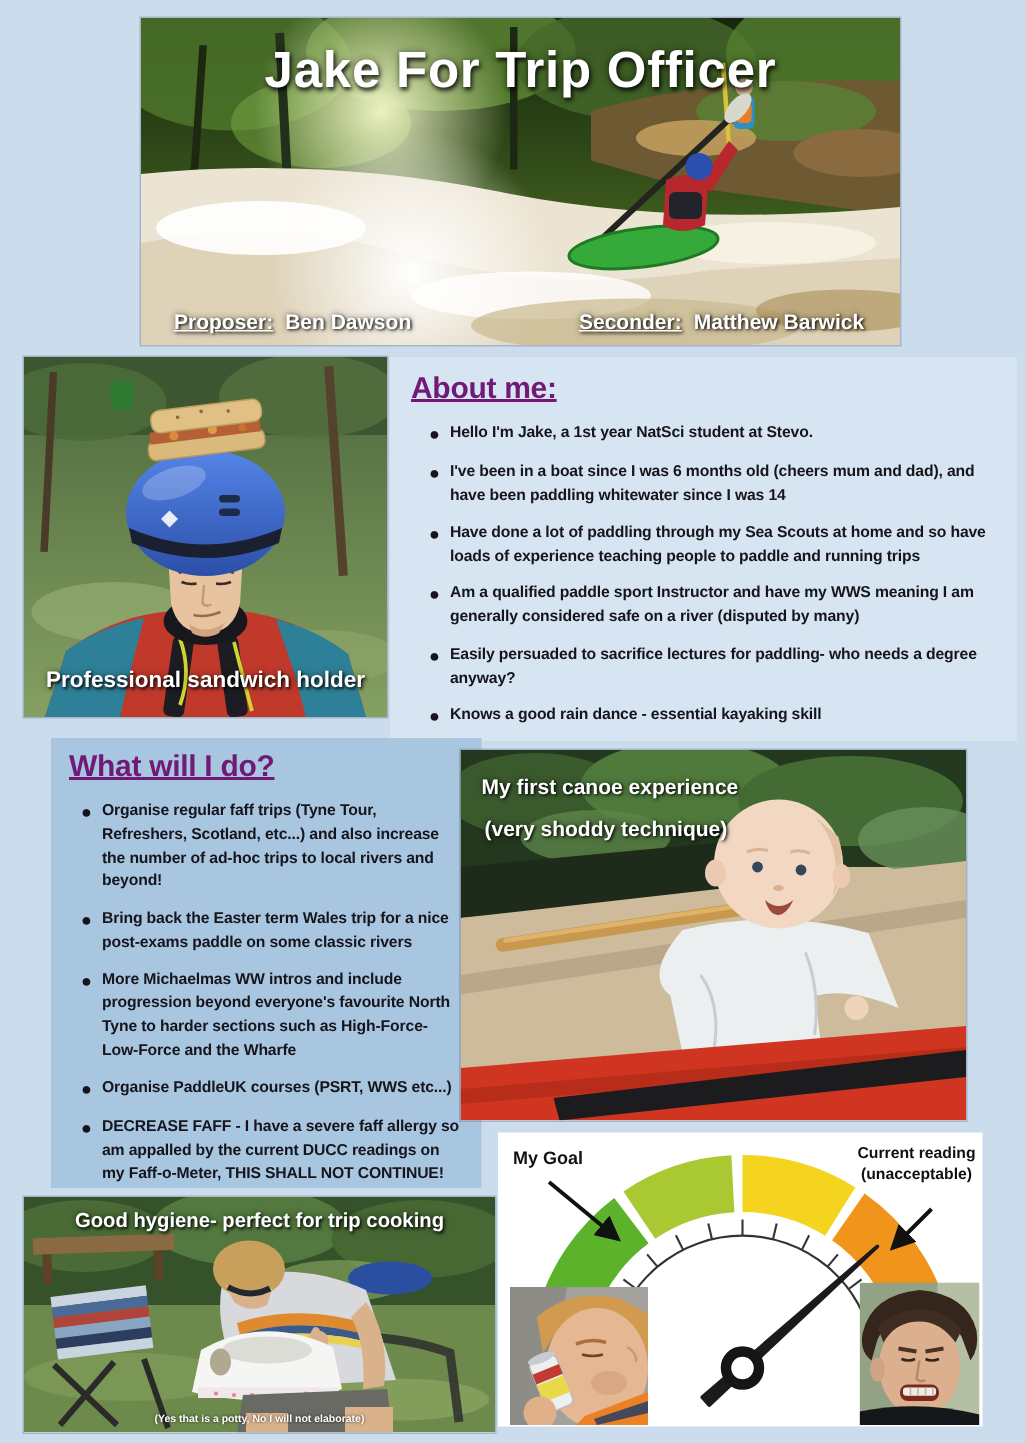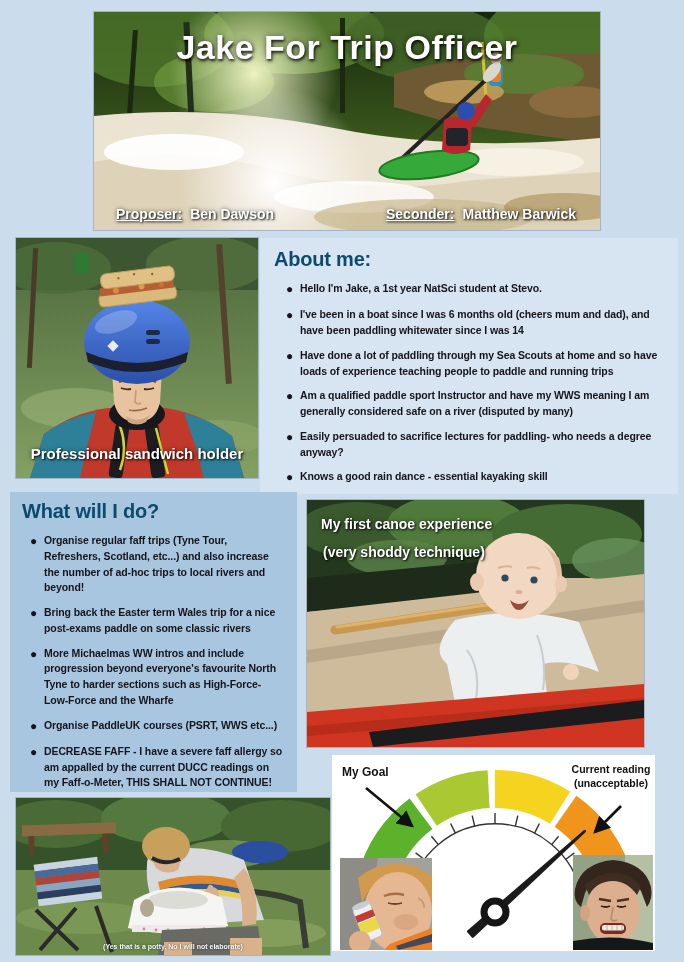--- a/index.html
+++ b/index.html
@@ -18,22 +18,22 @@
   .top-photo{left:94px;top:12px;width:506px;height:218px;}
   .hero-title{position:absolute;top:16px;left:0;width:100%;margin:0;text-align:center;
     font-size:34px;letter-spacing:.5px;color:#fff;font-weight:bold;
     text-shadow:1px 2px 3px rgba(0,0,0,.8),0 0 6px rgba(0,0,0,.45);}
   .prop{position:absolute;bottom:8px;font-size:14px;}
   .prop .u{text-decoration:underline;margin-right:8px;}
   .prop-left{left:22px}.prop-right{left:292px}
   
   .panel{position:absolute;color:var(--body-text);}
   .about-panel{left:260px;top:238px;width:418px;height:256px;background:var(--about-panel-bg);padding:8px 10px 4px 14px;}
-  .what-panel{left:10px;top:492px;width:287px;height:300px;background:var(--what-panel-bg);padding:6px 8px 4px 12px;}
-  .panel h2{margin:2px 0 10px 0;font-size:20px;color:#0c4a6e;letter-spacing:-.2px;}
+  .what-panel{left:34px;top:492px;width:287px;height:300px;background:var(--what-panel-bg);padding:6px 8px 4px 12px;}
+  .panel h2{margin:2px 0 10px 0;font-size:20px;text-decoration:underline;color:#701a75;letter-spacing:-.2px;}
   .b-row{display:flex;margin-bottom:9px;}
   .b-dot{width:14px;flex:0 0 14px;margin-left:12px;font-size:12px;line-height:1.45;}
   .b-text{flex:1;font-size:10.5px;font-weight:600;line-height:1.5;letter-spacing:-.1px;padding-right:4px;}
   .what-panel .b-dot{margin-left:8px;}
   
   .sandwich-photo{left:16px;top:238px;width:242px;height:240px;}
   .sandwich-caption{bottom:16px;left:0;width:100%;text-align:center;font-size:15px;}
   .canoe-photo{left:307px;top:500px;width:337px;height:247px;}
   .canoe-cap1{top:16px;left:14px;font-size:14px;}
   .canoe-cap2{top:44px;left:16px;font-size:14px;}
@@ -409,16 +409,17 @@
           <circle cx="140" cy="132" r="1.4" fill="#e080a0"></circle>
         <circle cx="152" cy="132" r="1.4" fill="#e080a0"></circle>
           <circle cx="164" cy="133" r="1.4" fill="#e080a0"></circle>
         <circle cx="176" cy="132" r="1.4" fill="#e080a0"></circle>
           <circle cx="188" cy="131" r="1.4" fill="#e080a0"></circle>
       </g>
       <path d="M146 132 L242 128 L246 157 L142 157 Z" fill="#6a6a64"></path>
       <rect x="148" y="144" width="28" height="13" fill="#d9b28c"></rect>
       <rect x="214" y="140" width="32" height="17" fill="#d9b28c"></rect>
     </svg>
+    <div class="caption hygiene-caption">Good hygiene- perfect for trip cooking</div>
     <div class="hygiene-footnote">(Yes that is a potty, No I will not elaborate)</div>
   </section>
 
 </div>
 
 </body></html>

